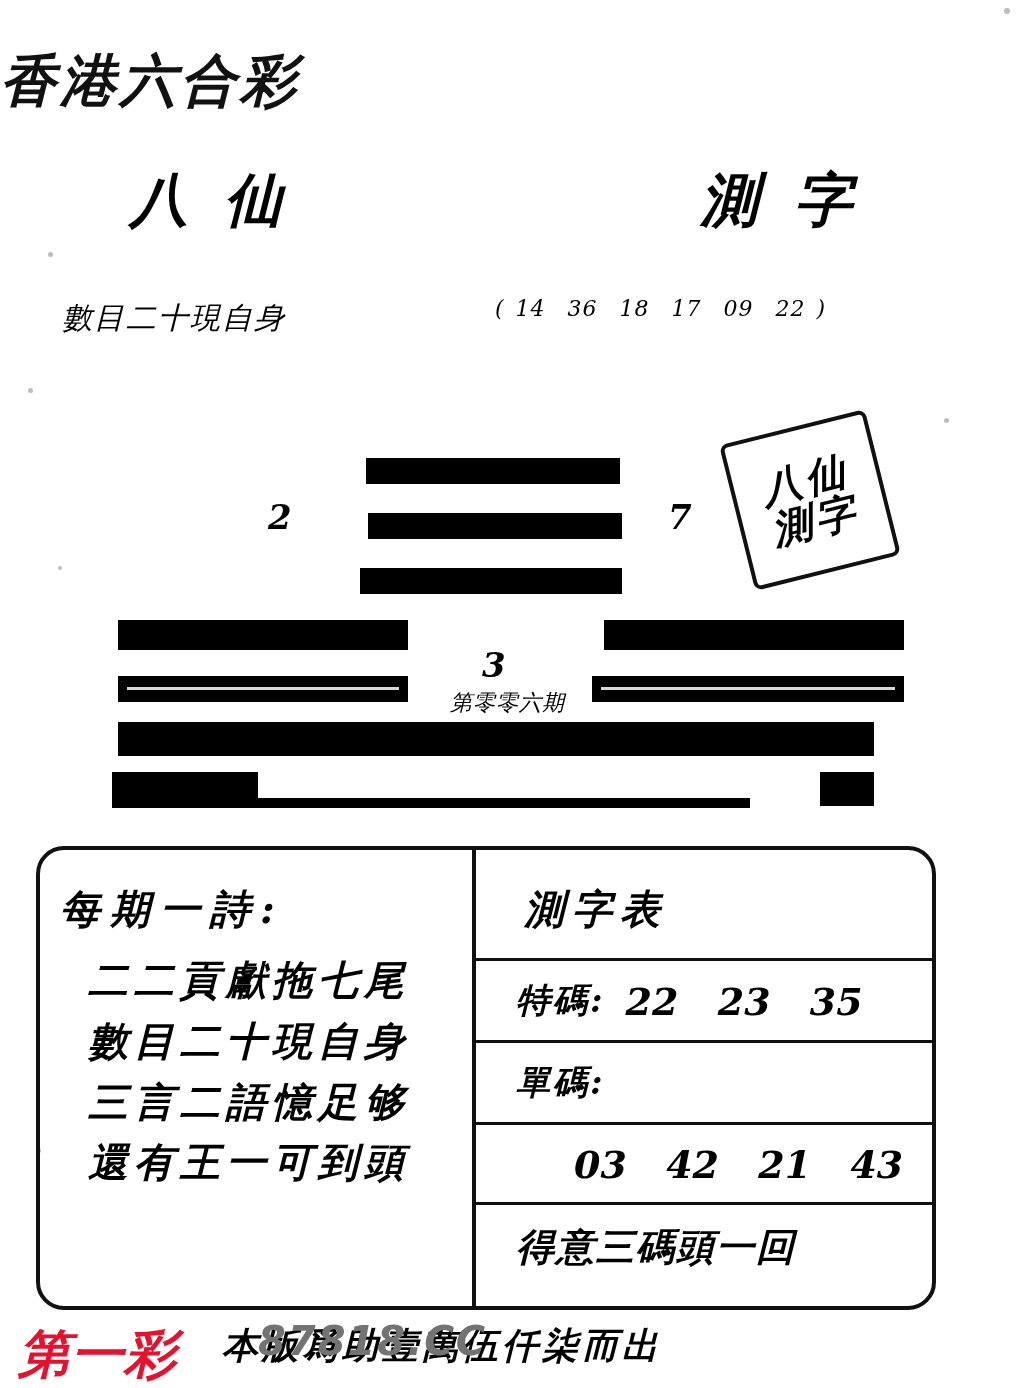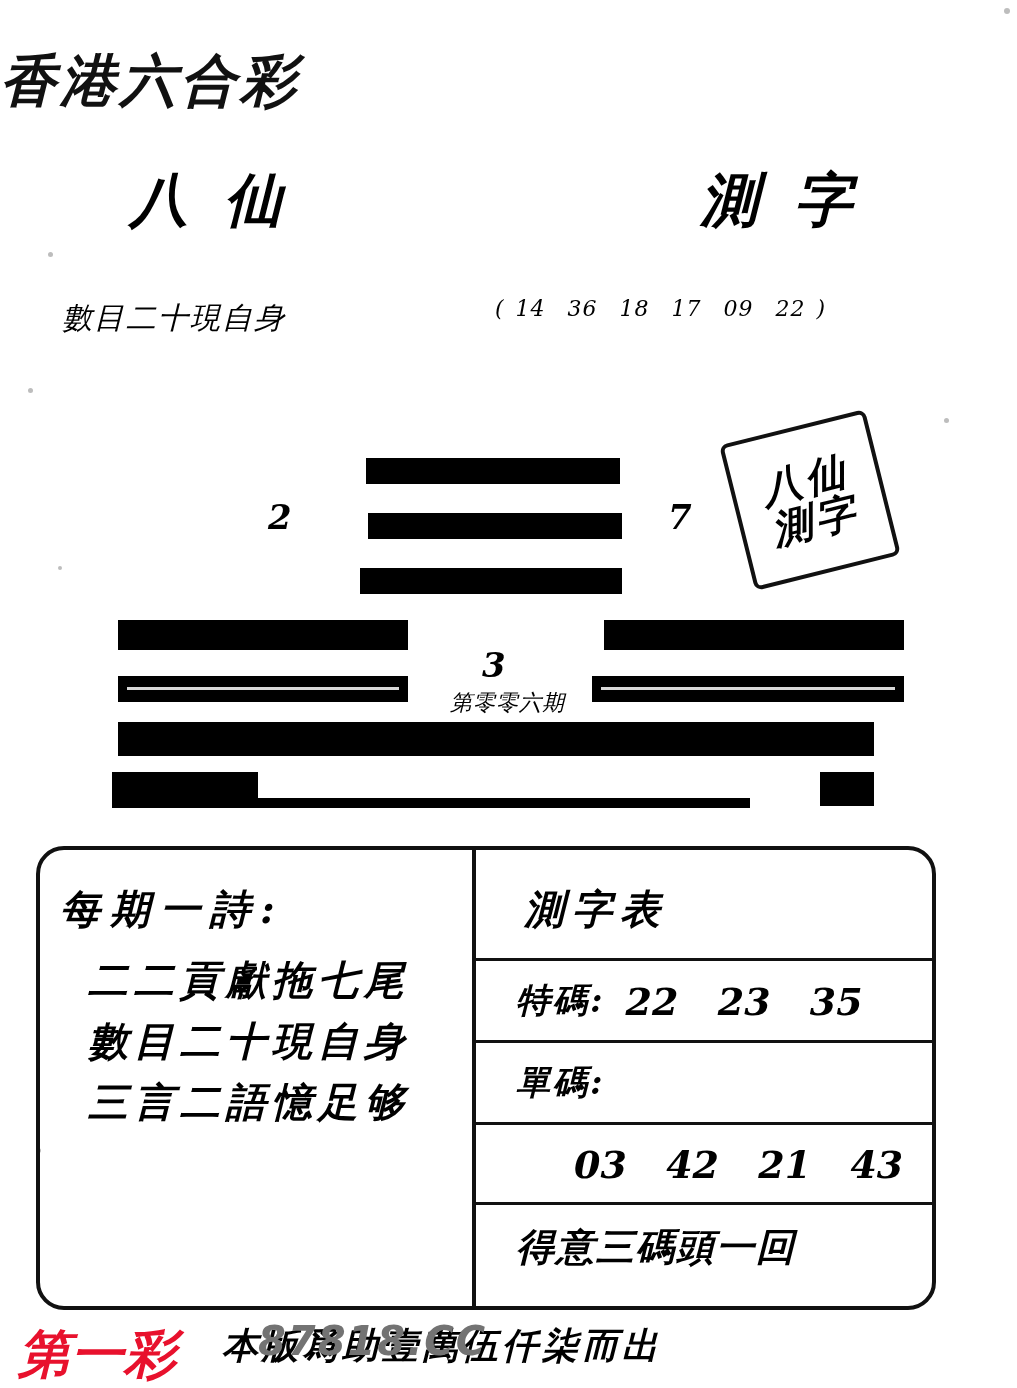--- a/index.html
+++ b/index.html
@@ -340,20 +340,21 @@
   </div>
 
   <div class="panel">
     <div class="vline"></div>
 
     <div class="poem-title">每期一詩:</div>
     <div class="poem-lines">
       <div class="line">二二貢獻拖七尾</div>
       <div class="line">數目二十現自身</div>
       <div class="line">三言二語憶足够</div>
+      <div class="line">還有王一可到頭</div>
     </div>
 
     <div class="right-col">
       <div class="rc-title">測字表</div>
       <div class="hline hl1"></div>
       <div class="hline hl2"></div>
       <div class="hline hl3"></div>
       <div class="hline hl4"></div>
 
       <div class="rrow r1">

